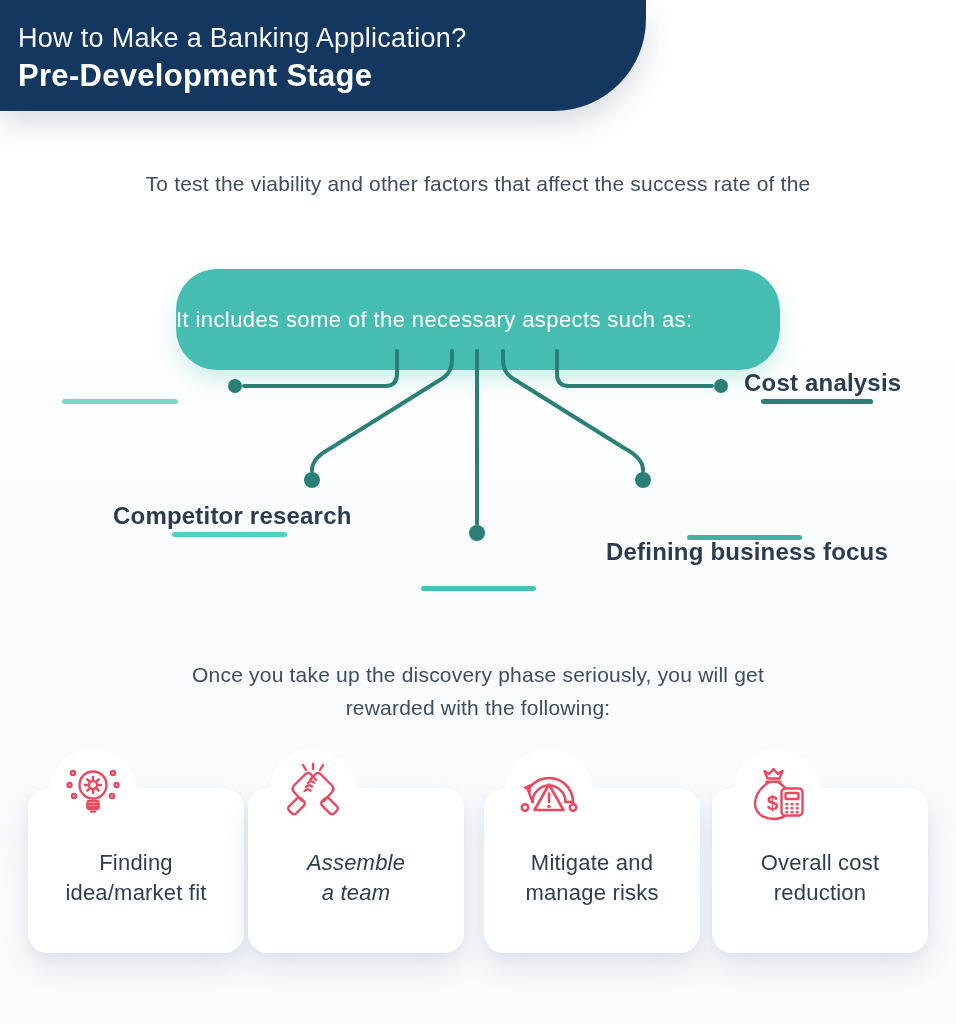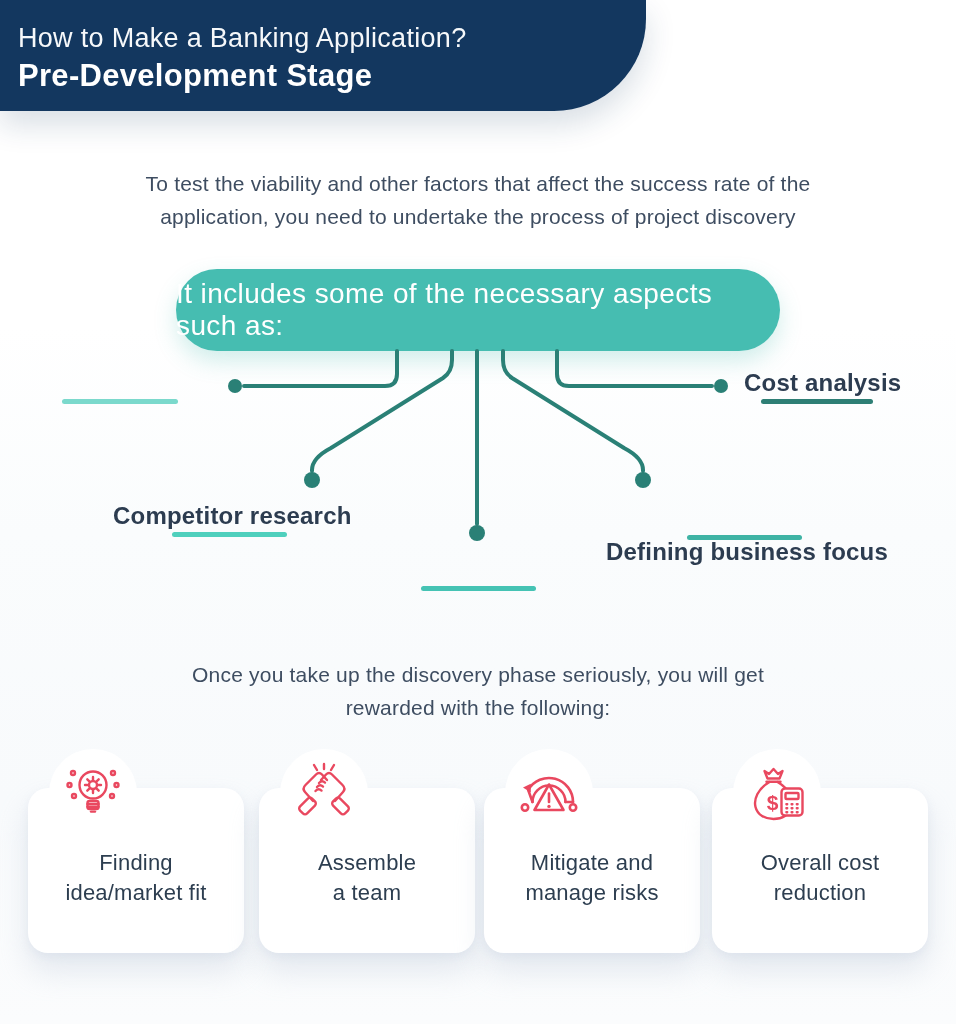--- a/index.html
+++ b/index.html
@@ -19,24 +19,24 @@
   .header .l2 { font-size:31px; font-weight:700; line-height:37px; letter-spacing:0.3px; }
   
   .para {
     position:absolute; left:0; right:0; text-align:center;
     font-size:21px; line-height:33px; color:#3E4D61; letter-spacing:0.2px; font-weight:400;
   }
   .para-intro { top:167px; }
   .para-rewards { top:658px; }
   
   .pill {
-    position:absolute; left:176px; top:269px; width:604px; height:82px;
+    position:absolute; left:176px; top:269px; width:604px; height:101px;
     background:#46BDB1; border-radius:41px;
-    display:flex; align-items:center; justify-content:flex-end;
-    color:#fff; font-size:28px; letter-spacing:0.4px;
+    display:flex; align-items:center; justify-content:flex-start;
+    color:#fff; font-size:22px; letter-spacing:0.4px;
     box-shadow:0 10px 22px rgba(70,189,177,0.25);
   }
   
   .connectors { position:absolute; left:0; top:0; width:956px; height:1024px; pointer-events:none; }
   
   .aspect {
     position:absolute; font-size:24px; font-weight:700; color:#2C3C50;
     letter-spacing:0.2px; white-space:nowrap;
   }
   .a-market   { left:30px;  top:369px; }
@@ -49,21 +49,21 @@
   .ul-cost     { left:761px; top:399px; width:112px; }
   .ul-comp     { left:172px; top:532px; width:115px; }
   .ul-defining { left:687px; top:535px; width:115px; }
   .ul-identify { left:421px; top:586px; width:115px; }
   
   .card {
     position:absolute; top:788px; width:216px; height:165px;
     background:#fff; border-radius:20px;
     box-shadow:0 18px 30px rgba(182,195,214,0.33), 0 4px 10px rgba(182,195,214,0.18);
   }
-  .card-1 { left:28px; } .card-2 { left:259px; } .card-3 { left:484px; } .card-4 { left:712px; }
+  .card-1 { left:28px; } .card-2 { left:248px;font-style:italic; } .card-3 { left:484px; } .card-4 { left:712px; }
   .bump {
     position:absolute; left:21px; top:-39px; width:88px; height:88px;
     background:#fff; border-radius:50%;
   }
   .card-icon { position:absolute; left:33px; top:-27px; width:64px; height:64px; }
   .card-label {
     position:absolute; left:0; right:0; top:60px; text-align:center;
     font-size:22px; line-height:30px; color:#2D3E50; font-weight:500; letter-spacing:0.2px;
   }
 </style>
@@ -72,21 +72,20 @@
 
 <div class="page">
 
   <div class="header">
     <div class="l1">How to Make a Banking Application?</div>
     <div class="l2">Pre-Development Stage</div>
   </div>
 
   <div class="para para-intro">
     <span>To test the viability and other factors that affect the success rate of the</span><br>
-    <span>application, you need to undertake the process of project discovery</span>
   </div>
 
   <div class="pill">
     <span>It includes some of the necessary aspects such as:</span>
   </div>
 
   <svg class="connectors" viewBox="0 0 956 1024">
     <g fill="none" stroke="#2A8076" stroke-width="4" stroke-linecap="round">
 
       <path d="M397,351 L397,374 Q397,386 385,386 L244,386"></path>

